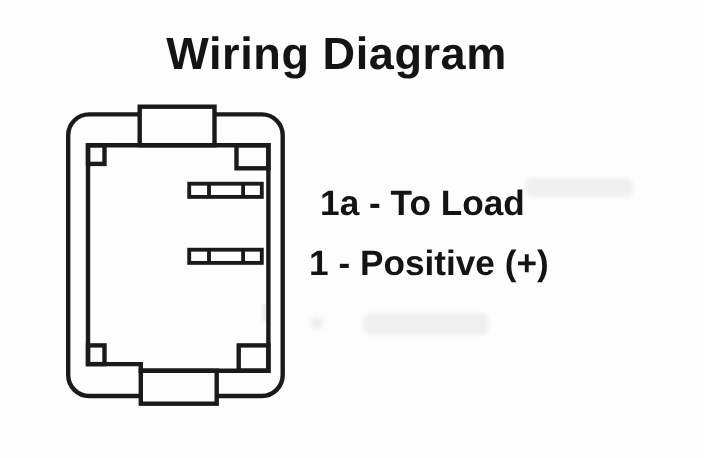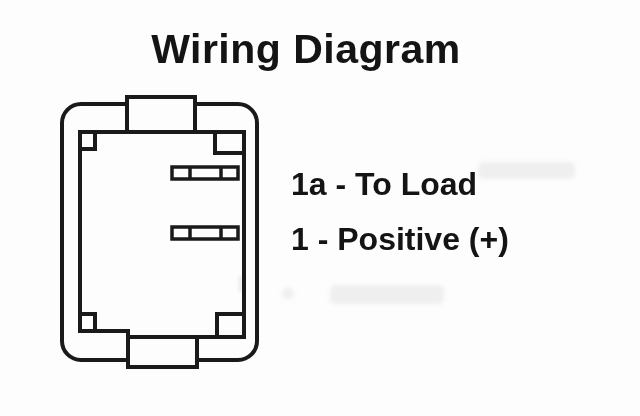--- a/index.html
+++ b/index.html
@@ -61,21 +61,21 @@
   .label {
     position: absolute;
     margin: 16px;
     font-size: 32px;
     line-height: 1;
     font-weight: 700;
     white-space: nowrap;
     color: var(--text, #141414);
   }
   .label-1a { left: 275px; top: 152px; }
-  .label-1  { left: 275px; top: 207px; }
+  .label-1  { left: 265px; top: 207px; }
   .smudge {
     position: absolute;
     background: rgba(60, 60, 60, 0.07);
     border-radius: 5px;
     filter: blur(2px);
   }
   .smudge-a { left: 478px; top: 162px; width: 97px;  height: 17px; }
   .smudge-b { left: 330px; top: 285px; width: 114px; height: 19px; }
   .smudge-c { left: 282px; top: 288px; width: 12px;  height: 11px; }
   .smudge-d { left: 238px; top: 276px; width: 5px;   height: 16px; filter: blur(1px); }

